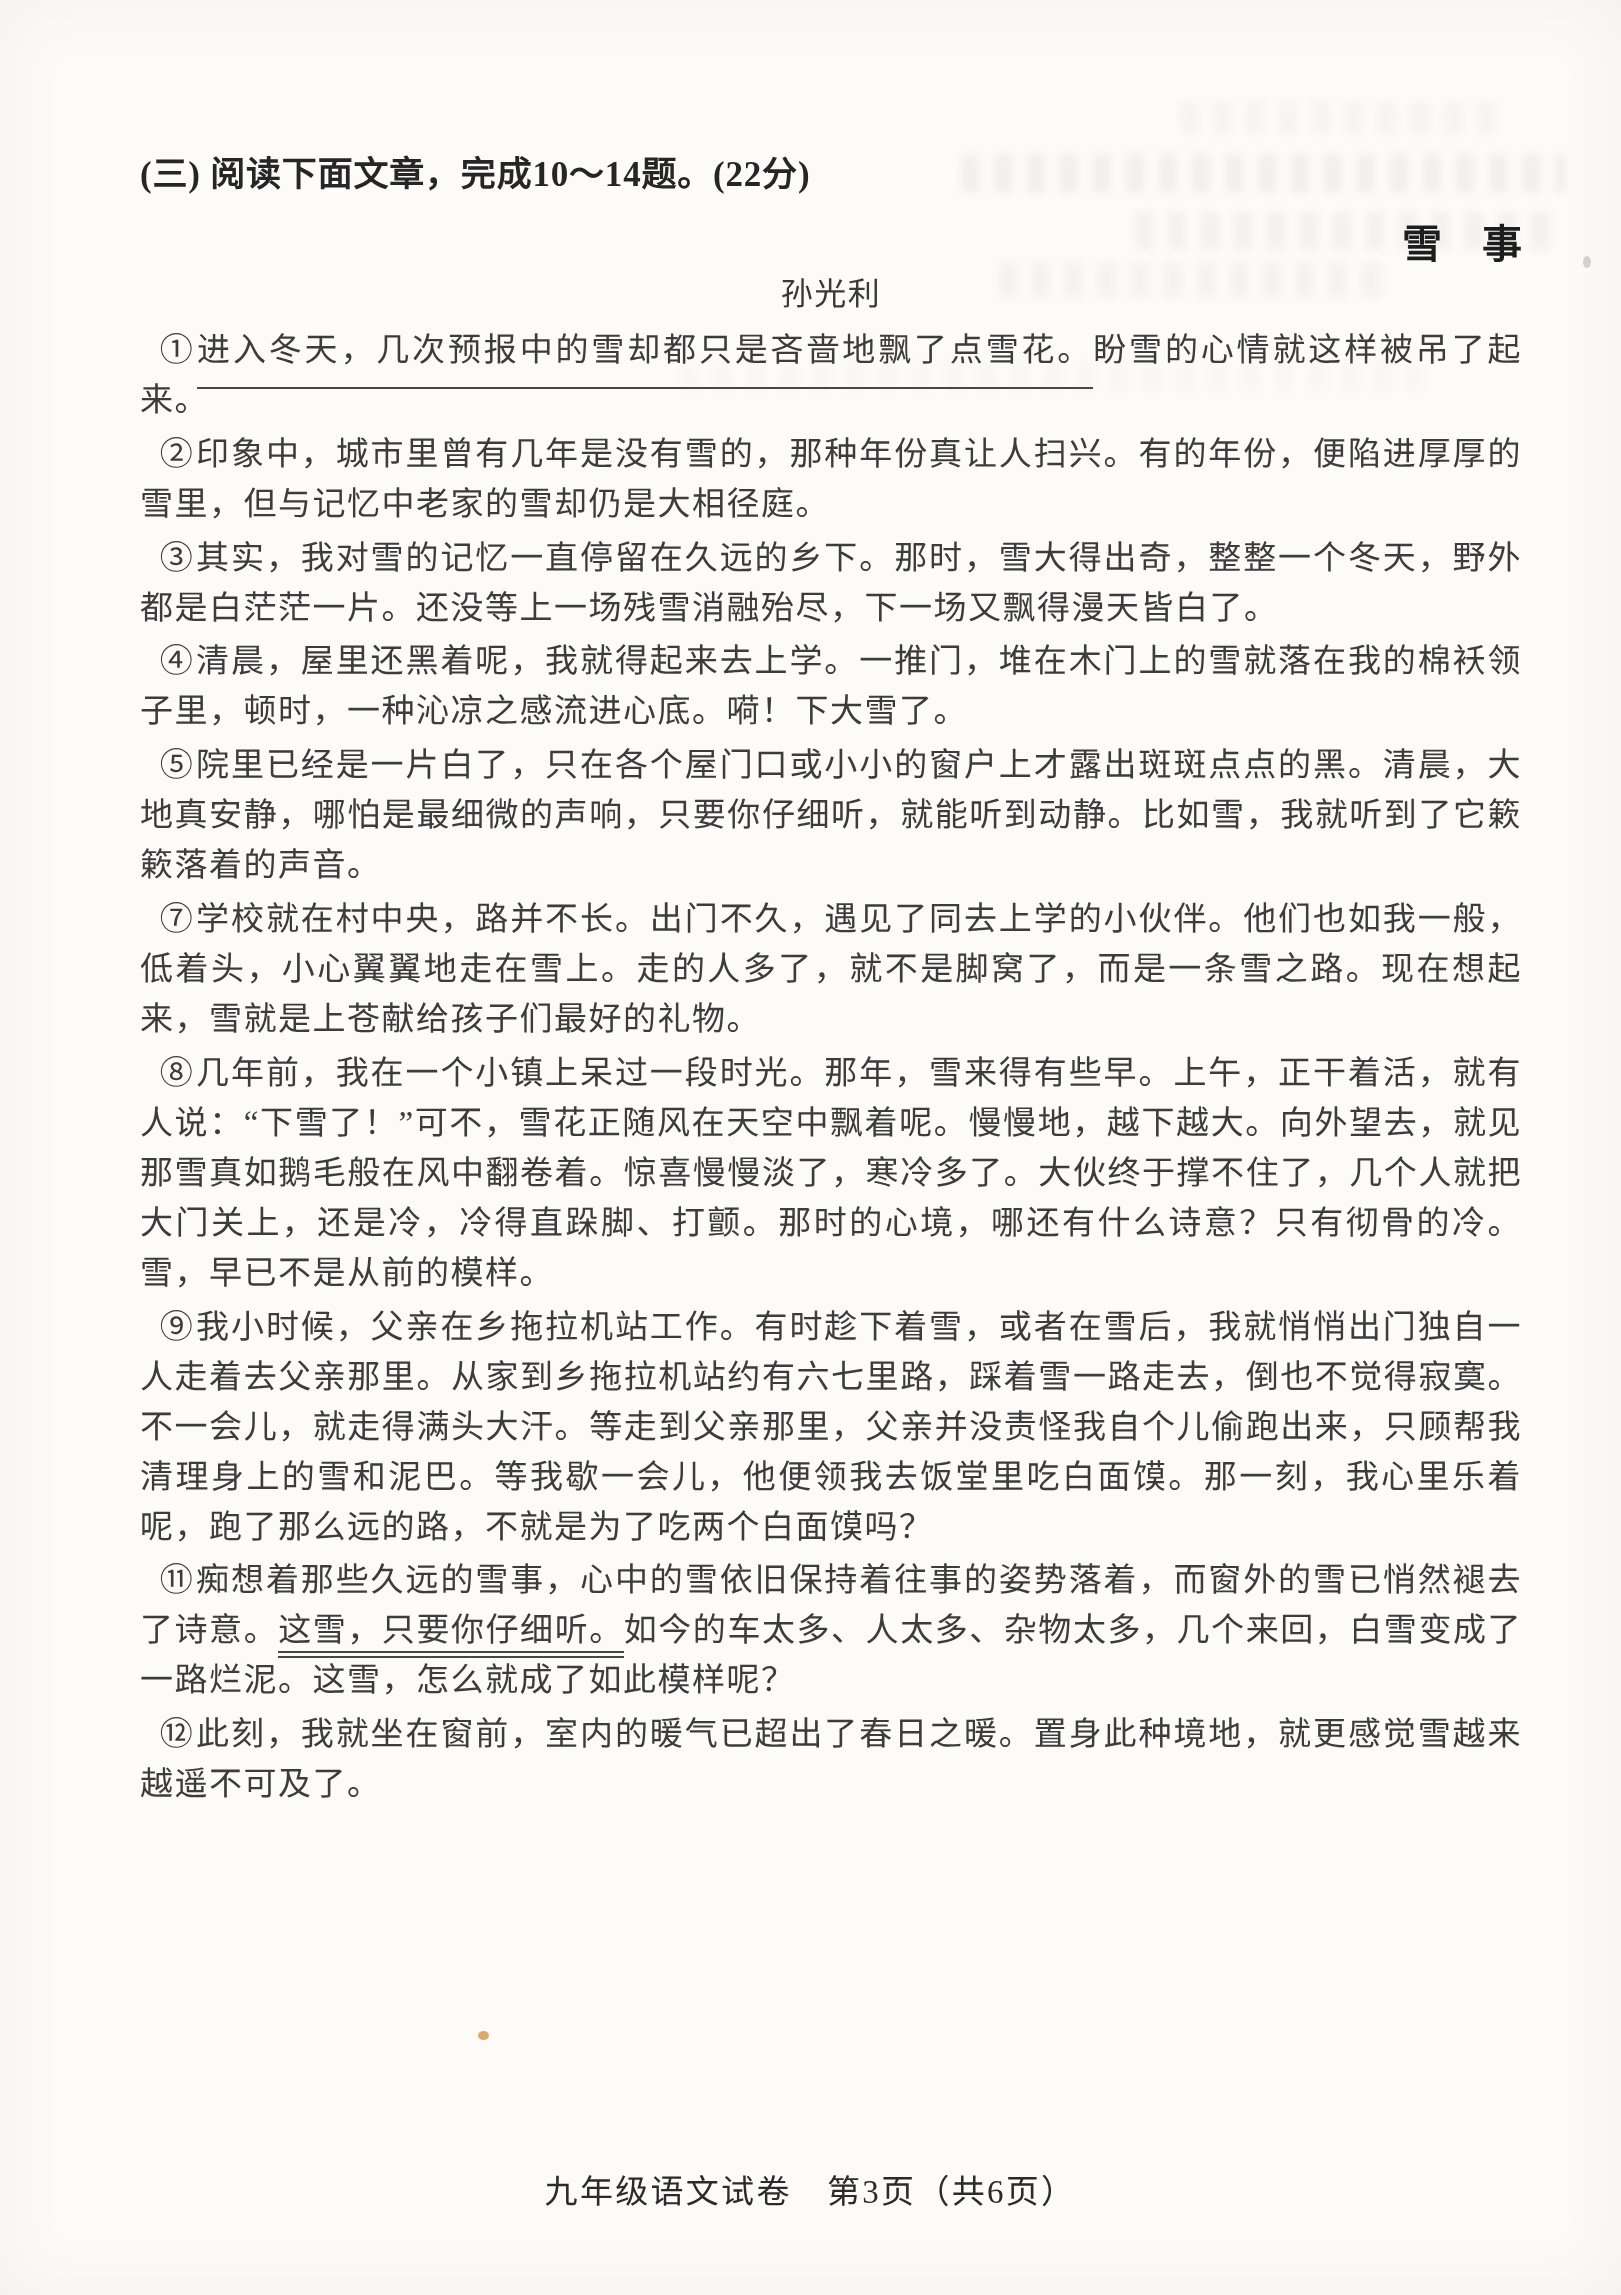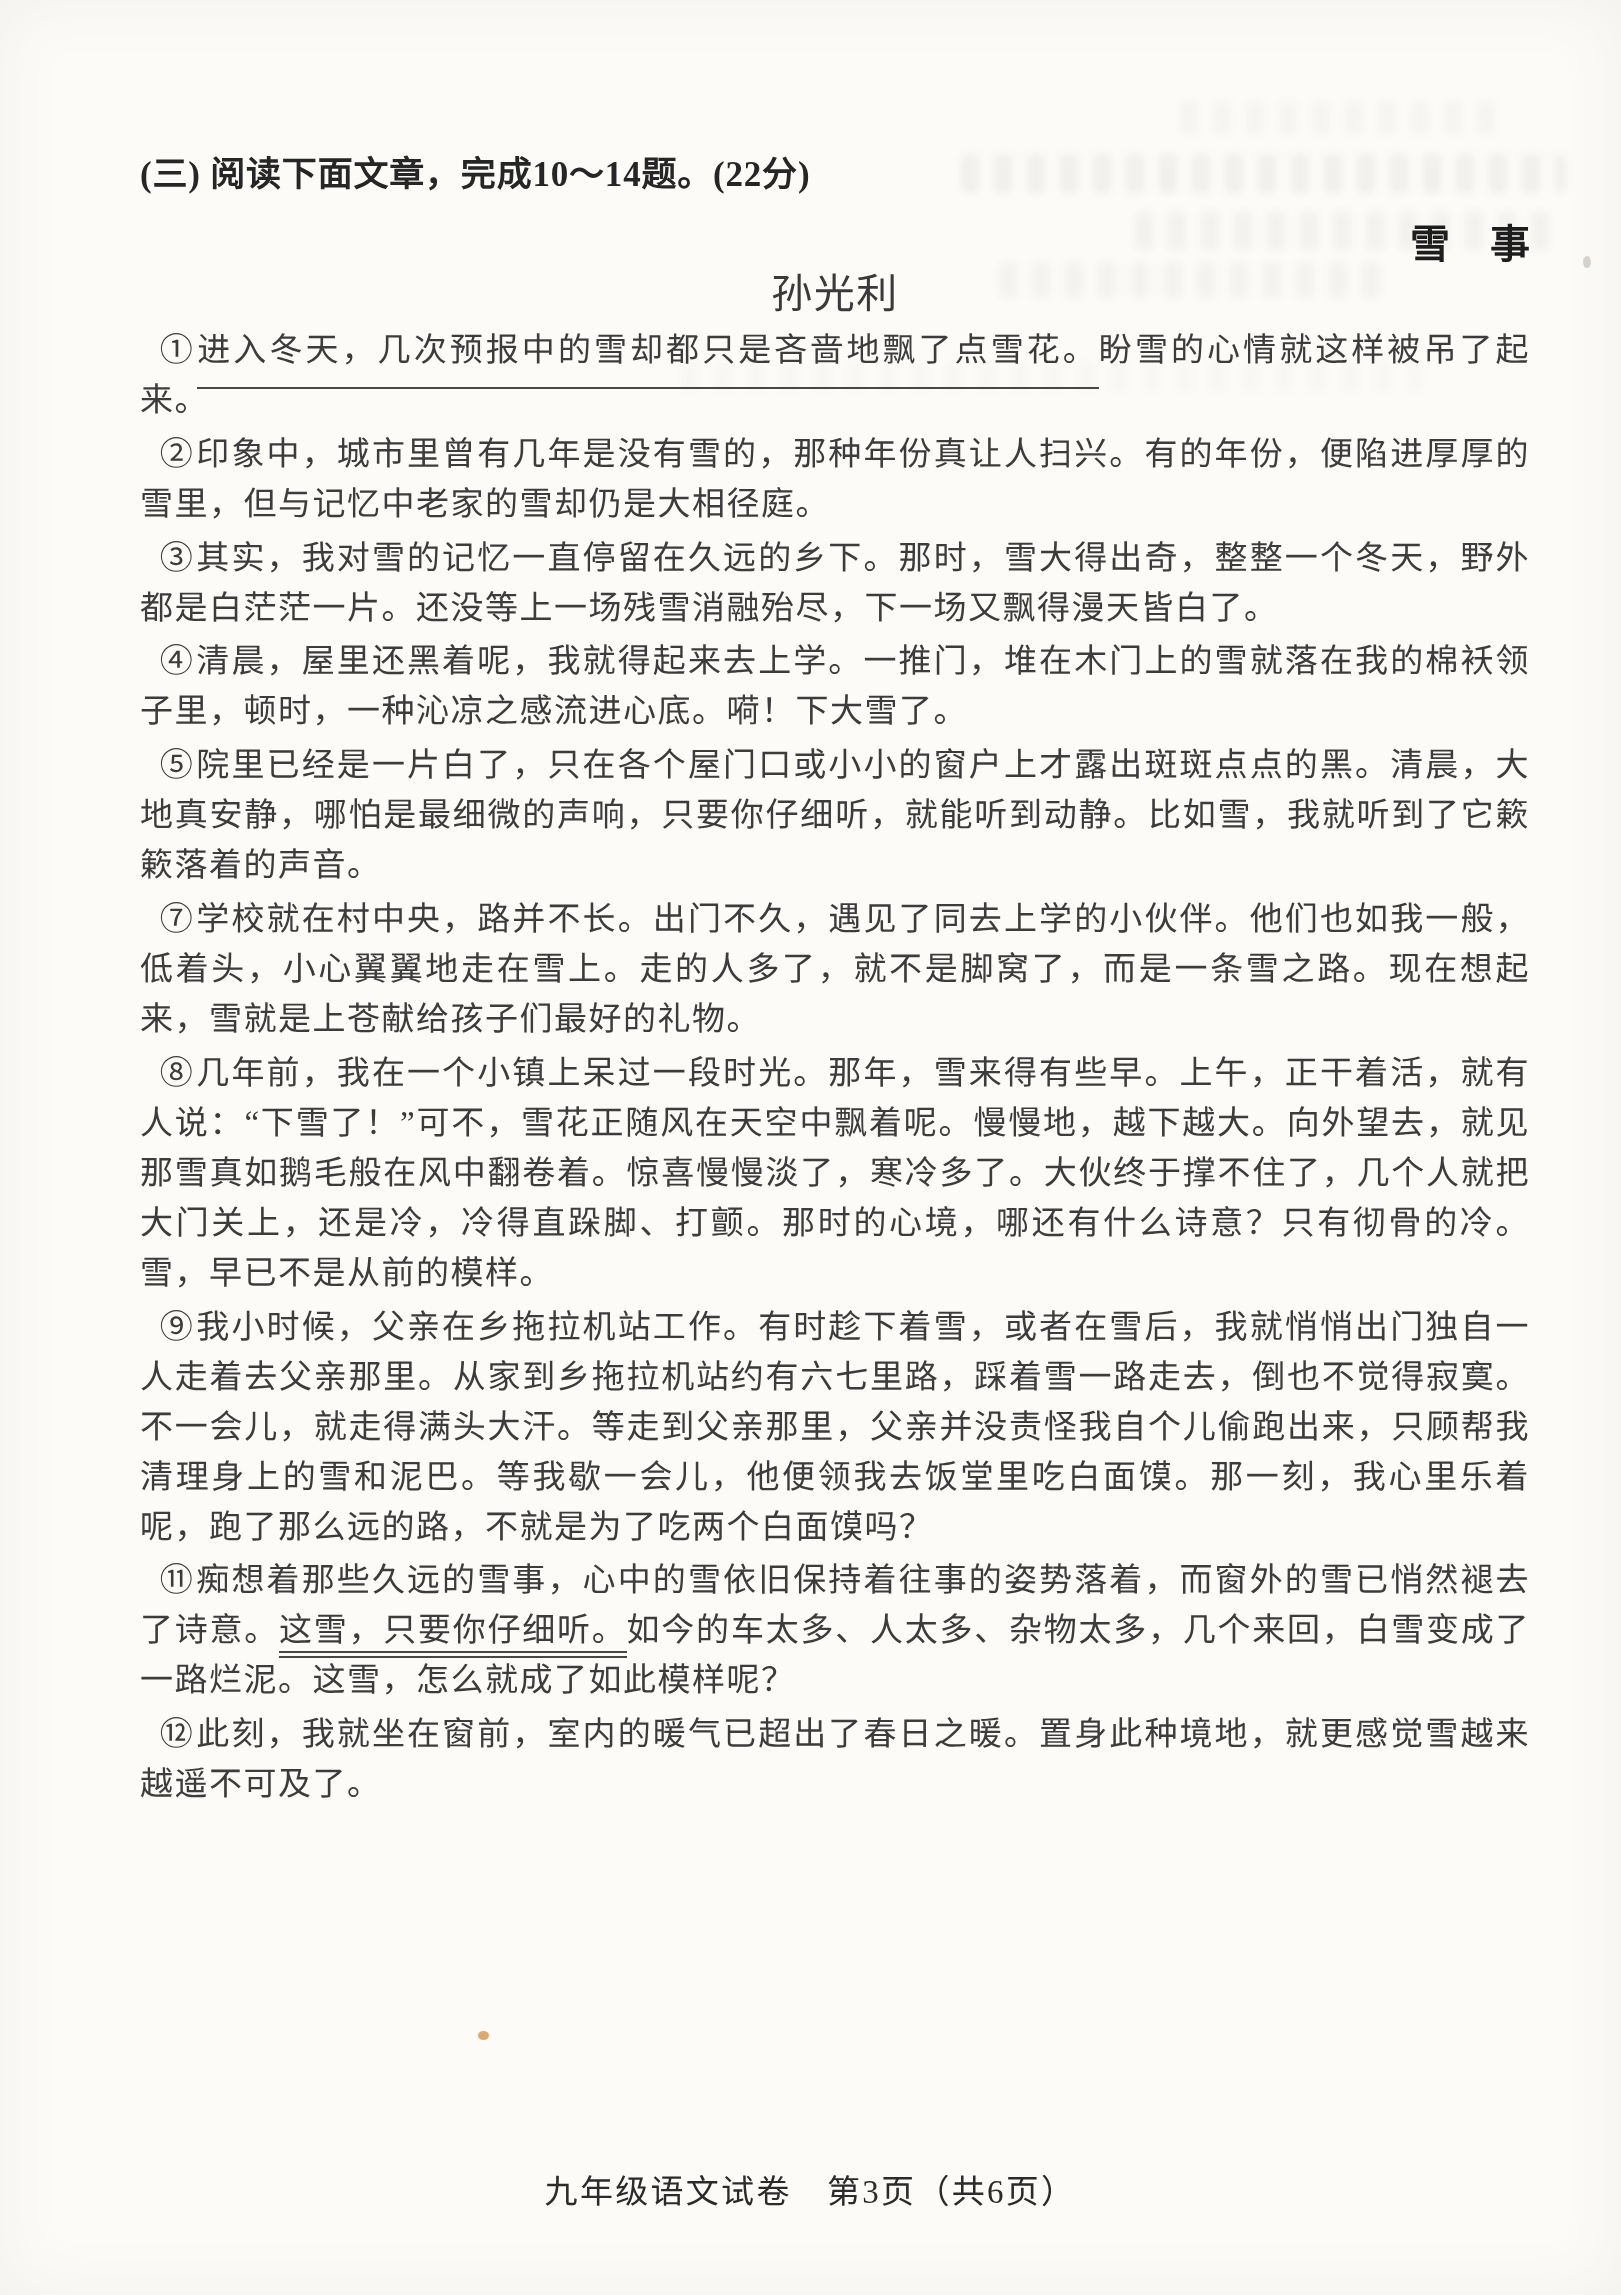--- a/index.html
+++ b/index.html
@@ -10,42 +10,42 @@
   }
   .page {
     position: relative;
     width: 1621px; height: 2295px;
     background: #fcfbf8;
     overflow: hidden;
     box-shadow: inset 0 0 68px rgba(90,85,75,0.06);
   }
   .content {
     position: absolute;
-    left: 140px; right: 91px; top: 151px;
+    left: 140px; right: 99px; top: 151px;
   }
   .section-header {
     font-size: 35px;
     line-height: 47px;
     font-weight: 700;
     color: #262626;
     letter-spacing: 0.8px;
     white-space: nowrap;
   }
   .title {
     margin: 23px 0 0 0;
     text-align: right;
     font-size: 40px;
     line-height: 48px;
     font-weight: 700;
     color: #1d1d1d;
   }
   .author {
     margin-top: 3px;
     text-align: center;
-    font-size: 41px;
+    font-size: 32px;
     line-height: 44px;
     color: #3a3a3a;
     letter-spacing: 1.5px;
   }
   .body-text {
     margin-top: 9px;
     font-size: 33px;
     line-height: 50px;
     letter-spacing: 1.5px;
     color: #3c3c3c;

